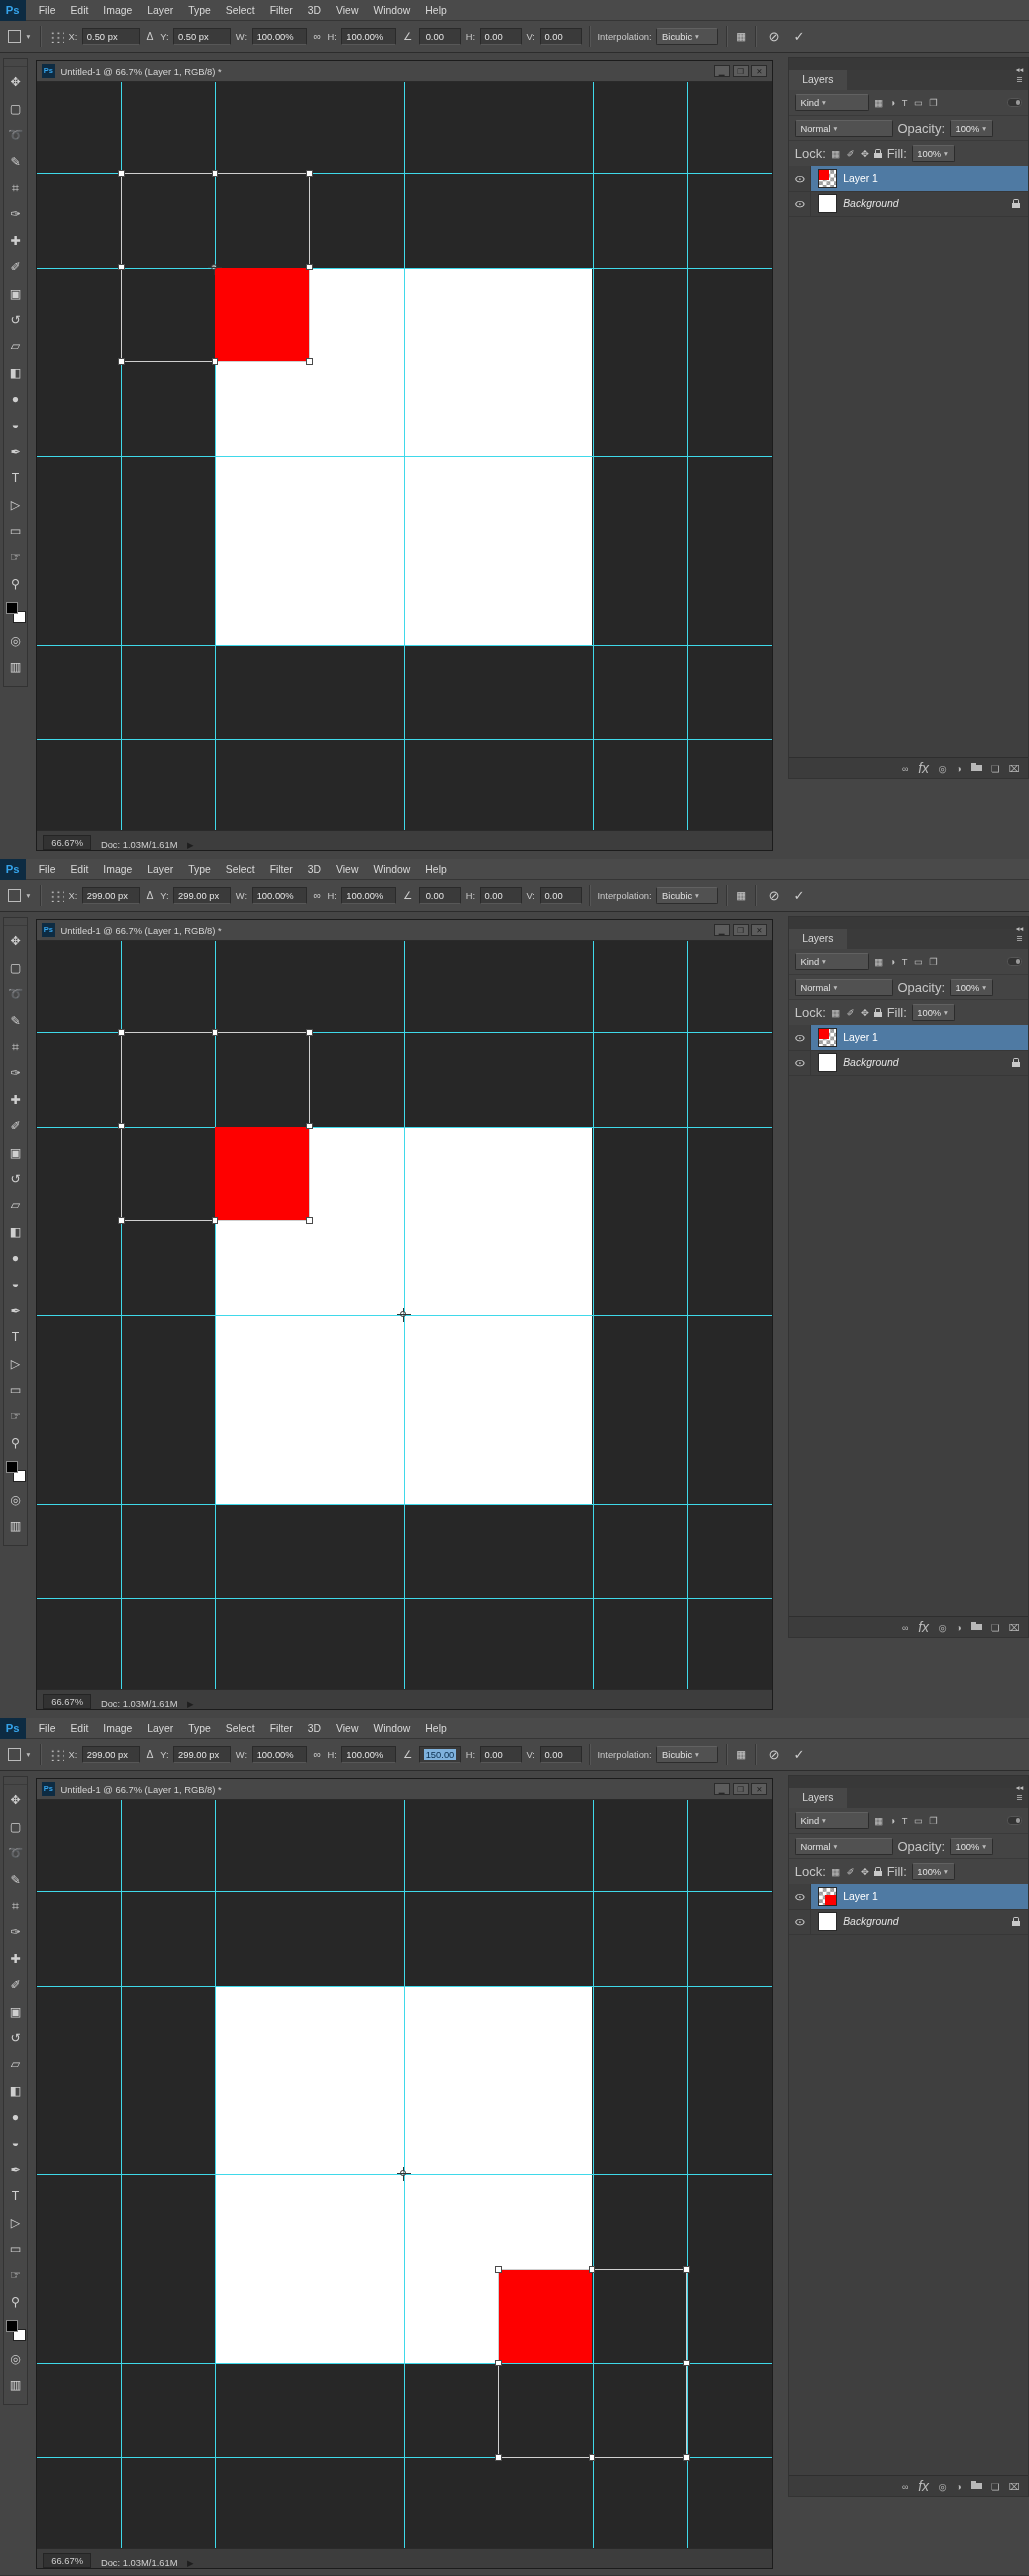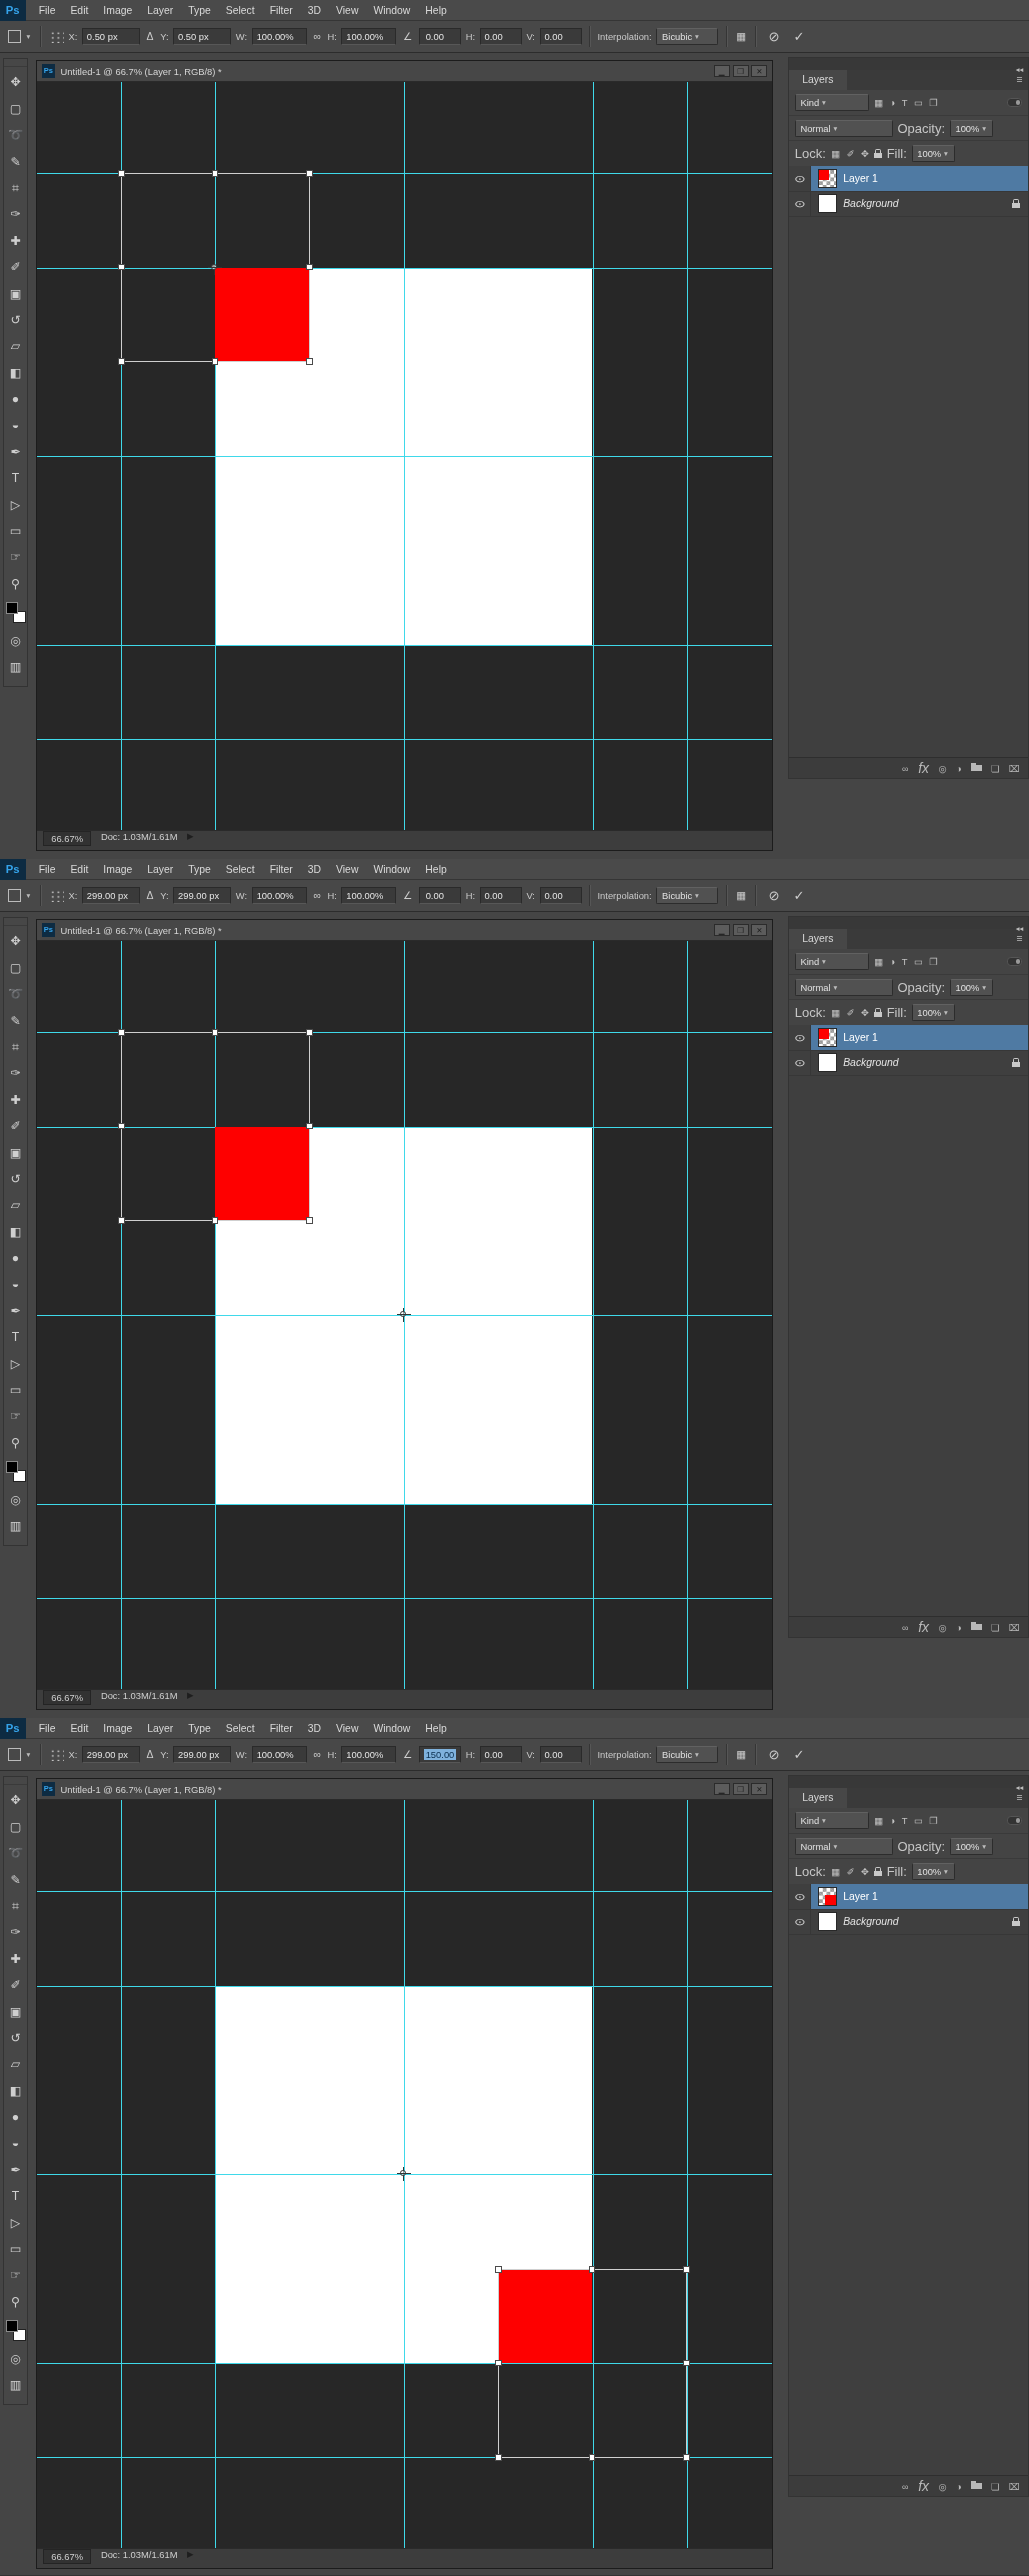--- a/index.html
+++ b/index.html
@@ -54,21 +54,21 @@
   .doc-titlebar { position:absolute; left:0; top:0; right:0; height:21px; background:#474747;
                   border-bottom:0.9px solid #2a2a2a; display:flex; align-items:center; padding:0 4.7px; }
   .doc-icon { width:13.2px; height:13.2px; background:#0d2b42; color:#35a3ea; font-size:7.5px; font-weight:bold;
               text-align:center; line-height:13.2px; margin-right:5.7px; }
   .doc-title { font-size:9.4px; color:#d6d6d6; flex:1; white-space:nowrap; overflow:hidden; }
   .winbtns { display:flex; gap:2.8px; }
   .winbtn { width:16px; height:12.3px; background:#5c5c5c; border:0.9px solid #2b2b2b; color:#1d1d1d;
             font-size:7.5px; line-height:11.3px; text-align:center; }
   .pasteboard { position:absolute; left:0; right:0; top:21px; bottom:20px; background:#272727; overflow:hidden; }
   .doc-statusbar { position:absolute; left:0; right:0; bottom:0; height:20px; background:#3d3d3d;
-                   border-top:0.9px solid #2a2a2a; display:flex; align-items:flex-start; gap:9.4px; padding:0 5.7px; }
+                   border-top:0.9px solid #2a2a2a; display:flex; align-items:flex-end; gap:9.4px; padding:0 5.7px; }
   .zoomfield { background:#323232; border:0.9px solid #242424; color:#cfcfcf; font-size:9.4px; padding:0.9px 7.5px; }
   .docsize { font-size:9.4px; color:#cfcfcf; }
   .status-arrow { font-size:8.5px; color:#1e1e1e; }
 
   
   .canvas { position:absolute; left:178px; top:186px; width:377px; height:377px; background:#ffffff; z-index:1; }
   .guide { position:absolute; background:#3fd9ea; z-index:10; }
   .gv { width:0.9px; top:0; bottom:0; }
   .gh { height:0.9px; left:0; right:0; }
   .gv1{left:84px;} .gv2{left:178px;} .gv3{left:367px;} .gv4{left:556px;} .gv5{left:650px;}

